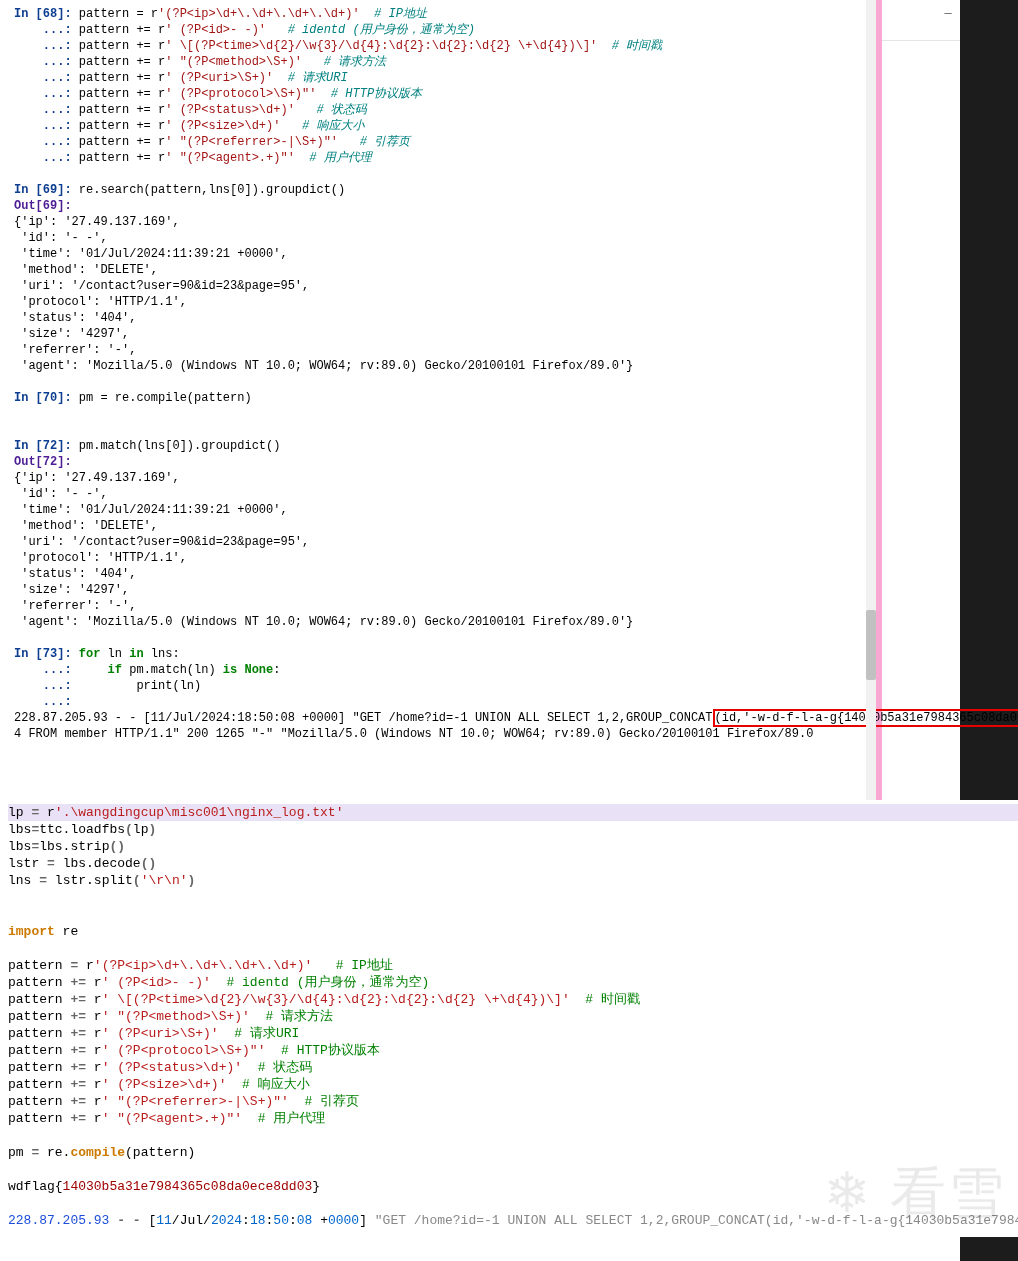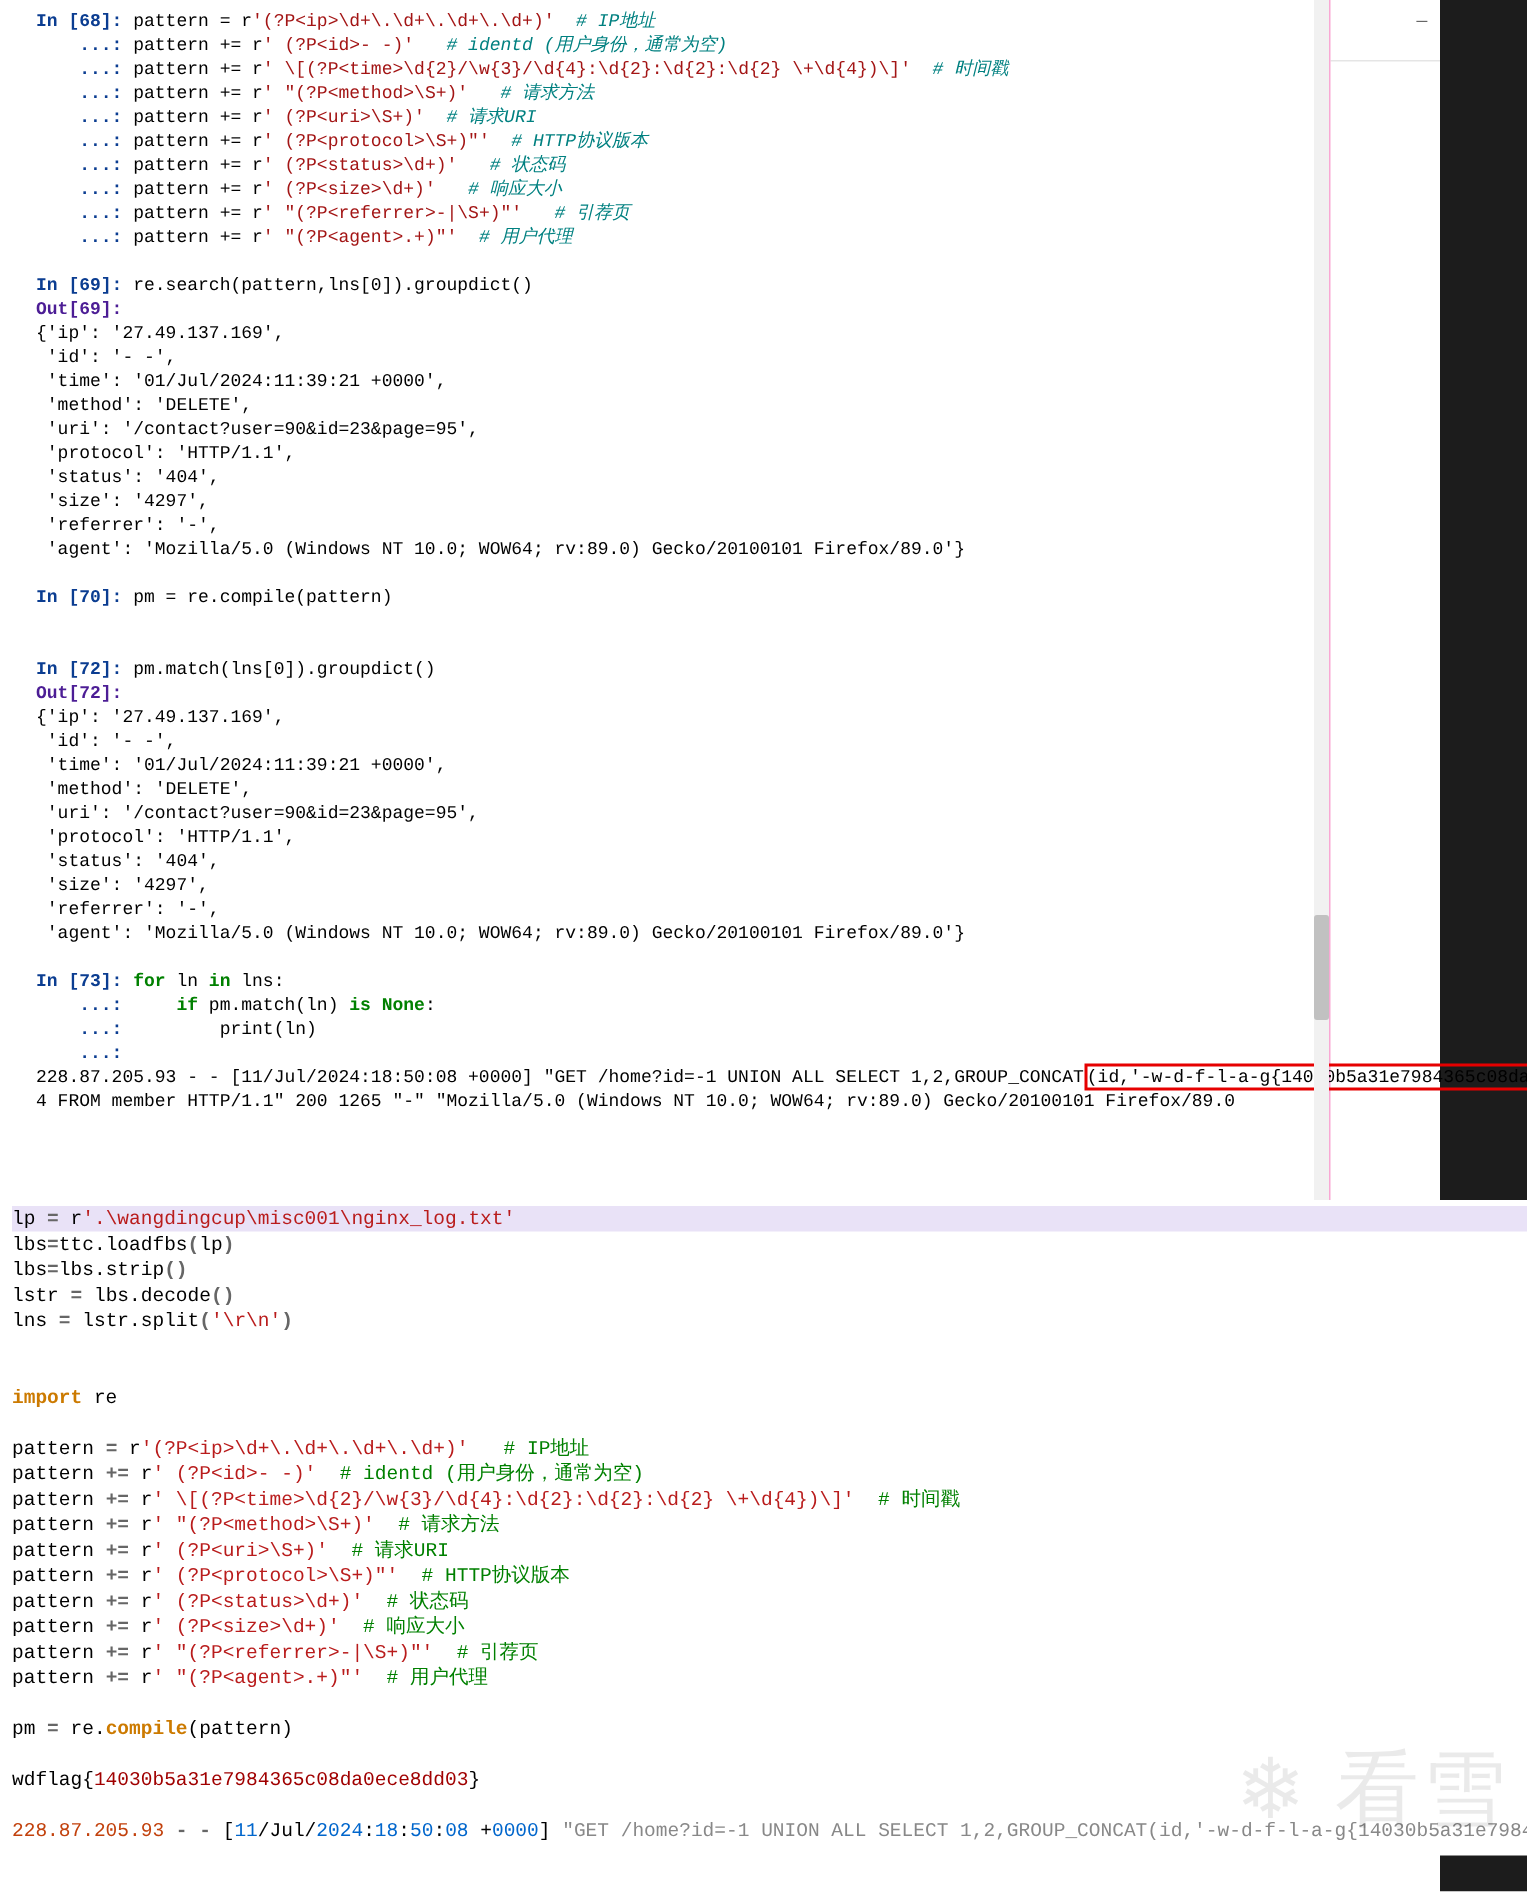--- a/index.html
+++ b/index.html
@@ -1,17 +1,17 @@
 <!DOCTYPE html>
 <html><head>
 <meta charset="utf-8">
 <style>
 html,body{margin:0;padding:0;background:#fff;font-family:Consolas,'Courier New',monospace;font-size:12px;line-height:16px;color:#000;}
 .workspace{width:1018px;height:1261px;position:relative;overflow:hidden;}
-.jpane{position:absolute;left:16px;top:0;width:870px;height:800px;background:#fff;border-right:1px solid #f9a8d4;}
+.jpane{position:absolute;left:6px;top:0;width:870px;height:800px;background:#fff;border-right:6px solid #f9a8d4;}
 .jpane-inner{position:relative;padding:6px 8px 12px 8px;}
 .cell{white-space:pre;}
 .prompt{color:#0b3d91;font-weight:bold;}
 .out-prompt{color:#4c1d95;font-weight:bold;}
 .kw{color:#008000;font-weight:bold;}
 .str{color:#a31515;}
 .cmt{color:#008080;font-style:italic;}
 .highlight-box{border:2px solid #e60000;display:inline;}
 .scrollbar{position:absolute;right:0;top:0;width:10px;height:800px;background:#f1f1f1;}
 .scrollbar-thumb{position:absolute;right:0;top:610px;width:10px;height:70px;background:#c1c1c1;border-radius:2px;}
@@ -24,21 +24,21 @@
 .bpane{position:absolute;left:0;top:800px;width:1018px;padding:4px 8px 8px 8px;background:#fff;font-size:13px;line-height:17px;}
 .bpane .codeblk{white-space:pre;}
 .b-kw{color:#cc7a00;font-weight:bold;text-align:right;}
 .b-op{color:#666;font-weight:bold;}
 .b-str{color:#b91c1c;}
 .b-cmt{color:#008000;}
 .b-nm{color:#000;}
 .b-flag{color:#a00000;}
 .b-num{color:#0066cc;}
 .b-log{color:#888;}
-.b-red{color:#c2410c;}
+.b-red{color:#1d4ed8;}
 .watermark{position:absolute;right:12px;bottom:60px;opacity:.08;font-size:56px;letter-spacing:2px;color:#000;font-family:'Microsoft YaHei',sans-serif;}
 .hlsel{background:#e9e2f7;display:inline-block;width:100%;}
 </style>
 </head>
 <body>
 
 <div class="workspace">
 
   <div class="titlebar">
     <div class="btn min">—</div>

